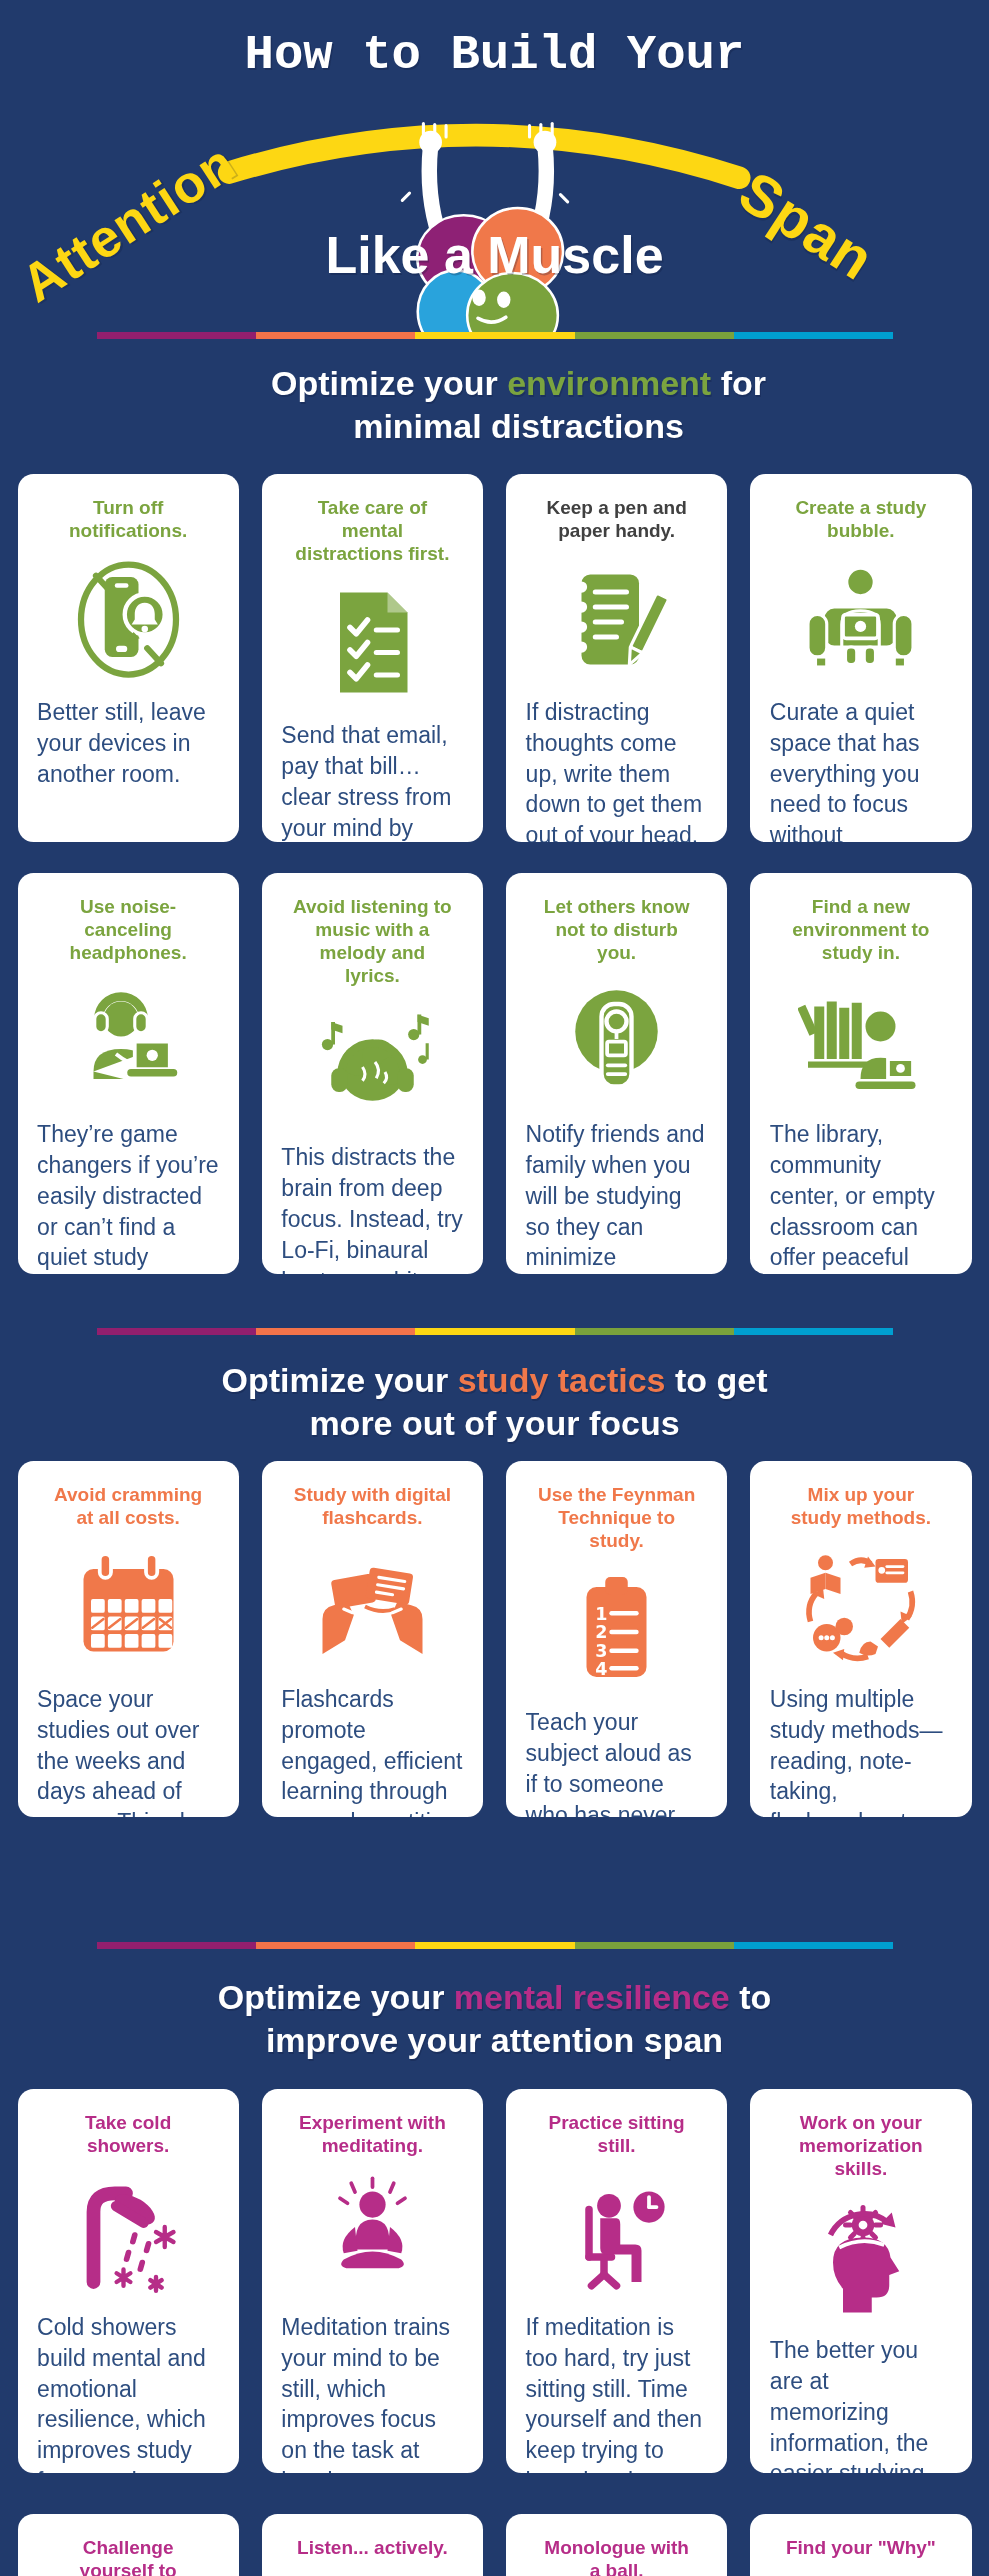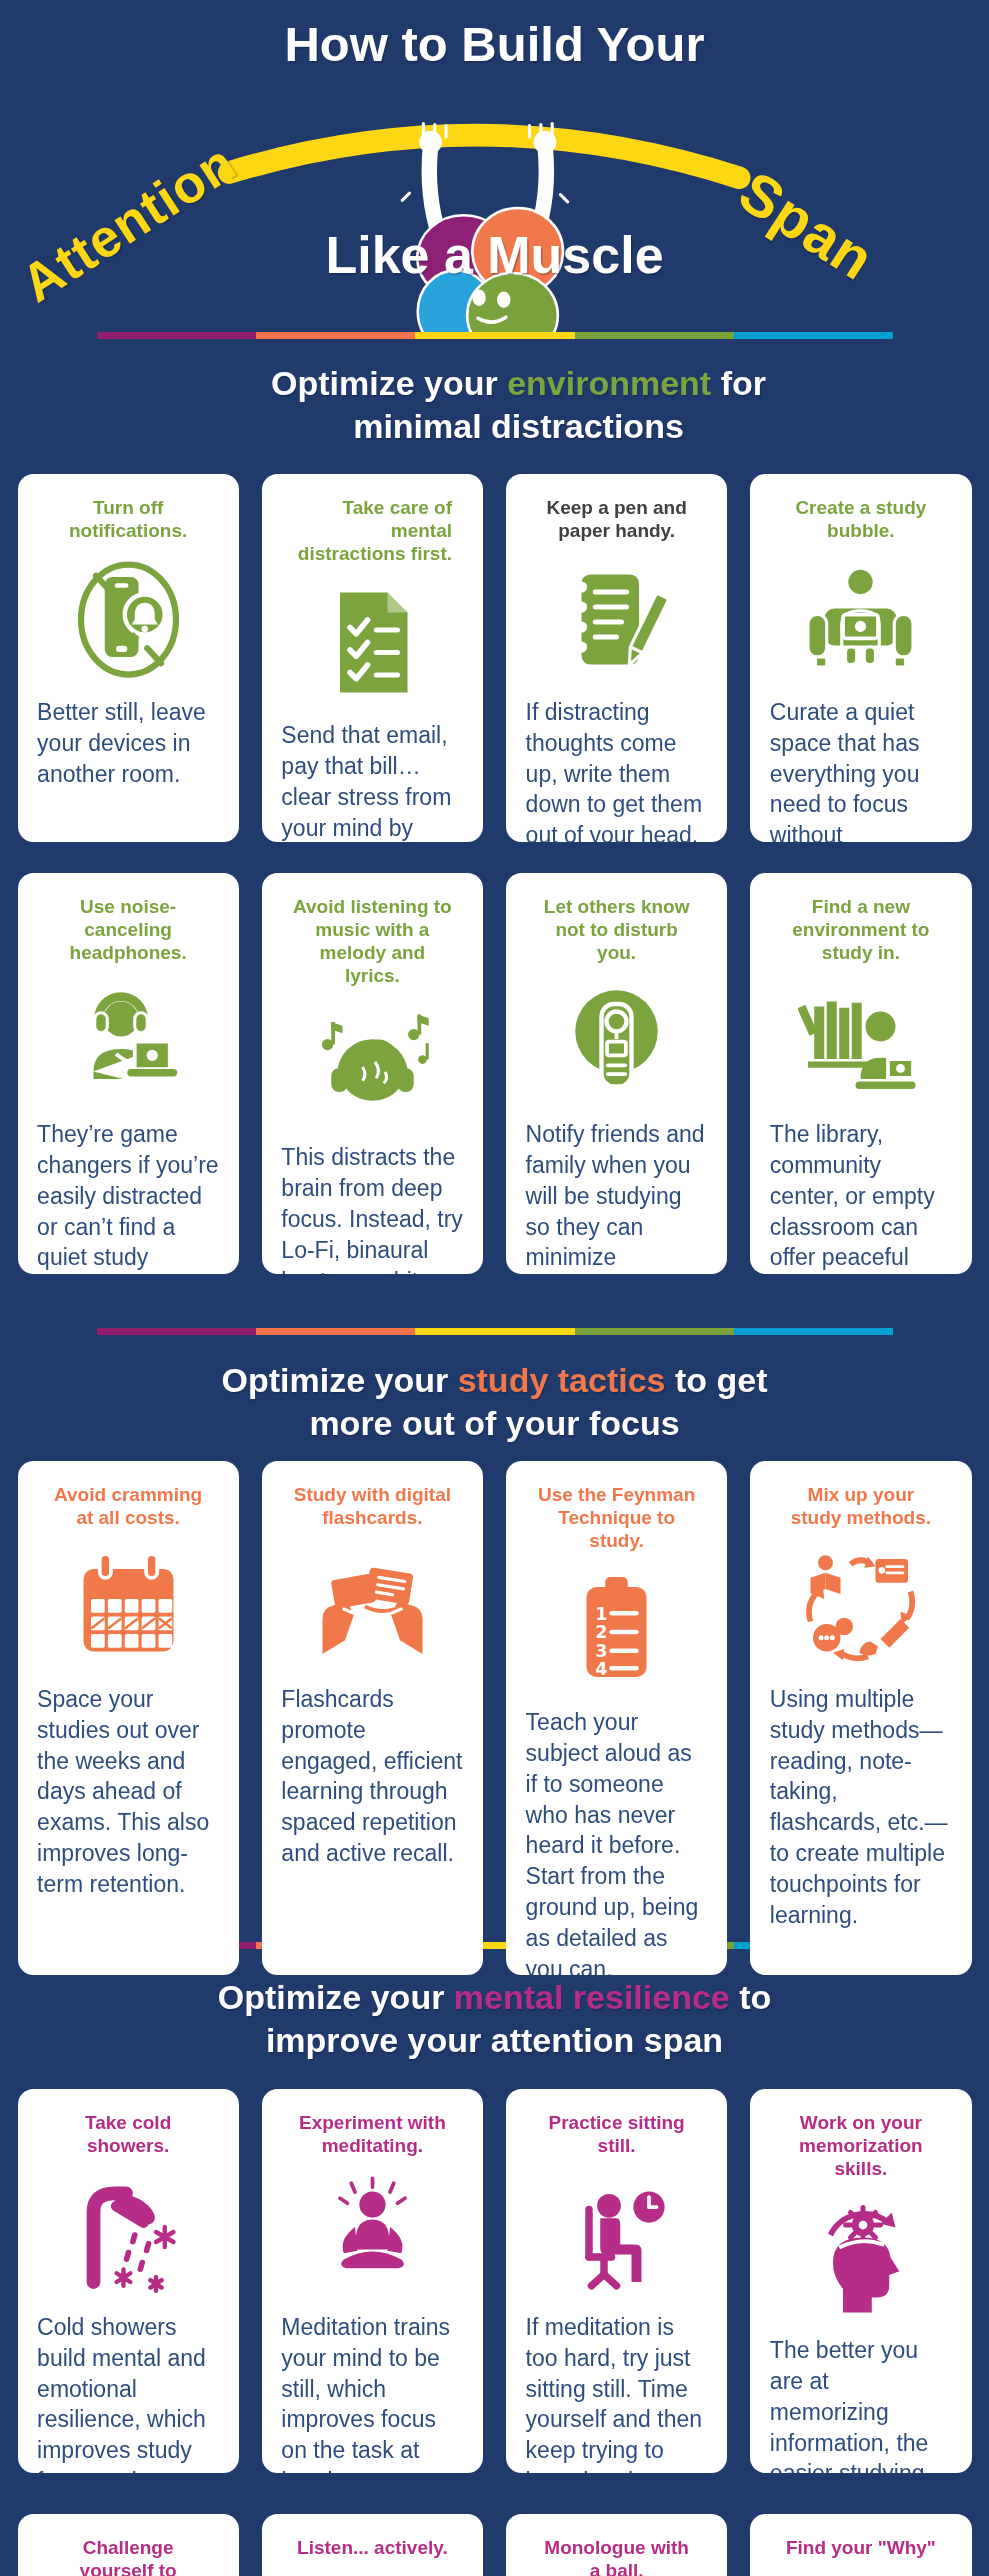--- a/index.html
+++ b/index.html
@@ -7,21 +7,21 @@
     --lobe1:#8e2175; --lobe2:#f0784a; --lobe3:#29a3dc; --lobe4:#7aa23c;
   }
   html,body{margin:0;padding:0;background:#16294f;}
   #page{
     position:relative;width:989px;height:3633px;background:var(--navy);
     font-family:"Liberation Sans","DejaVu Sans",sans-serif;overflow:hidden;
   }
   
   .hdr-title{position:absolute;left:0;width:989px;text-align:center;color:#fff;
     font-weight:800;letter-spacing:0;text-shadow:1.5px 2.1px 0 rgba(10,20,50,.25);}
-  #title-top{top:16px;font-size:49px;}
+  #title-top{top:27px;font-size:49px;font-family:Liberation Mono, monospace;}
   #title-bottom{top:225px;font-size:52px;}
   .arc-word{position:absolute;color:var(--yellow);font-weight:800;letter-spacing:1px;
     text-shadow:1.5px 2.1px 0 rgba(10,20,50,.2);white-space:nowrap;}
   #arc-attention{left:27px;top:258px;font-size:53px;transform:rotate(-33deg);transform-origin:left center;}
   #arc-span{left:746px;top:152px;font-size:58px;transform:rotate(33deg);transform-origin:left center;}
   #brain-art{position:absolute;left:0;top:77px;width:989px;height:258px;pointer-events:none;}
   
   .divider{position:absolute;left:97px;width:796px;height:6.7px;display:flex;}
   .divider span{flex:1;}
   .sec-heading{position:absolute;left:0;width:989px;text-align:center;color:#fff;
@@ -127,21 +127,21 @@
             <rect x="40" y="71" width="9" height="5" rx="2.5" fill="#fff"></rect>
             <circle cx="63" cy="46" r="16" fill="currentColor" stroke="#fff" stroke-width="3.5"></circle>
             <path d="M63 36.5c-5.5 0-8 4.5-8 9v4.5L52.5 54h21L71 50v-4.5c0-4.5-2.5-9-8-9z" fill="#fff"></path>
             <circle cx="63" cy="57.5" r="2.6" fill="#fff"></circle>
             <path d="M54 60l-5 8 10-3z" fill="currentColor"></path>
           </svg>
         </div>
         <div class="card-body">Better still, leave your devices in another room.</div>
       </div>
       <div class="card">
-        <div class="card-title" style="color: rgb(123, 164, 63); text-align: right;">Take care of mental distractions first.</div>
+        <div class="card-title" style="color: rgb(123, 164, 63);">Take care of mental distractions first.</div>
         <div class="card-icon" style="color: rgb(123, 164, 63);">
           <svg viewBox="0 0 100 100" fill="none">
             <path d="M24 10h38l16 16v64H24z" fill="currentColor"></path>
             <path d="M62 10l16 16H62z" fill="#fff" opacity=".4"></path>
             <g stroke="#fff" stroke-width="4.5" stroke-linecap="round" stroke-linejoin="round">
               <path d="M32 38l5 5 9-11"></path>
               <path d="M32 56l5 5 9-11"></path>
               <path d="M32 74l5 5 9-11"></path>
             </g>
             <g stroke="#fff" stroke-width="4" stroke-linecap="round">
@@ -281,21 +281,21 @@
               <path d="M50 80q0-17 16-17t16 17z"></path>
               <path d="M72 64h20v15H72z" stroke="#fff" stroke-width="3"></path>
               <rect x="46" y="82" width="48" height="6" rx="3"></rect>
             </g>
             <circle cx="82" cy="71.5" r="3.5" fill="#fff"></circle>
           </svg>
         </div>
         <div class="card-body">The library, community center, or empty classroom can offer peaceful study environments.</div>
       </div>
     </div>
-    <div class="card-row" style="top: 1461px; height: 514px;">
+    <div class="card-row" style="top: 1461px; height: 356px;">
       <div class="card">
         <div class="card-title" style="color: rgb(240, 120, 74);">Avoid cramming at all costs.</div>
         <div class="card-icon" style="color: rgb(240, 120, 74);">
           <svg viewBox="0 0 100 100" fill="none">
             <rect x="14" y="20" width="72" height="66" rx="8" fill="currentColor"></rect>
             <g fill="currentColor" stroke="#fff" stroke-width="3">
               <rect x="27" y="8" width="9" height="19" rx="4.5"></rect>
               <rect x="64" y="8" width="9" height="19" rx="4.5"></rect>
             </g>
             <g fill="#fff">

